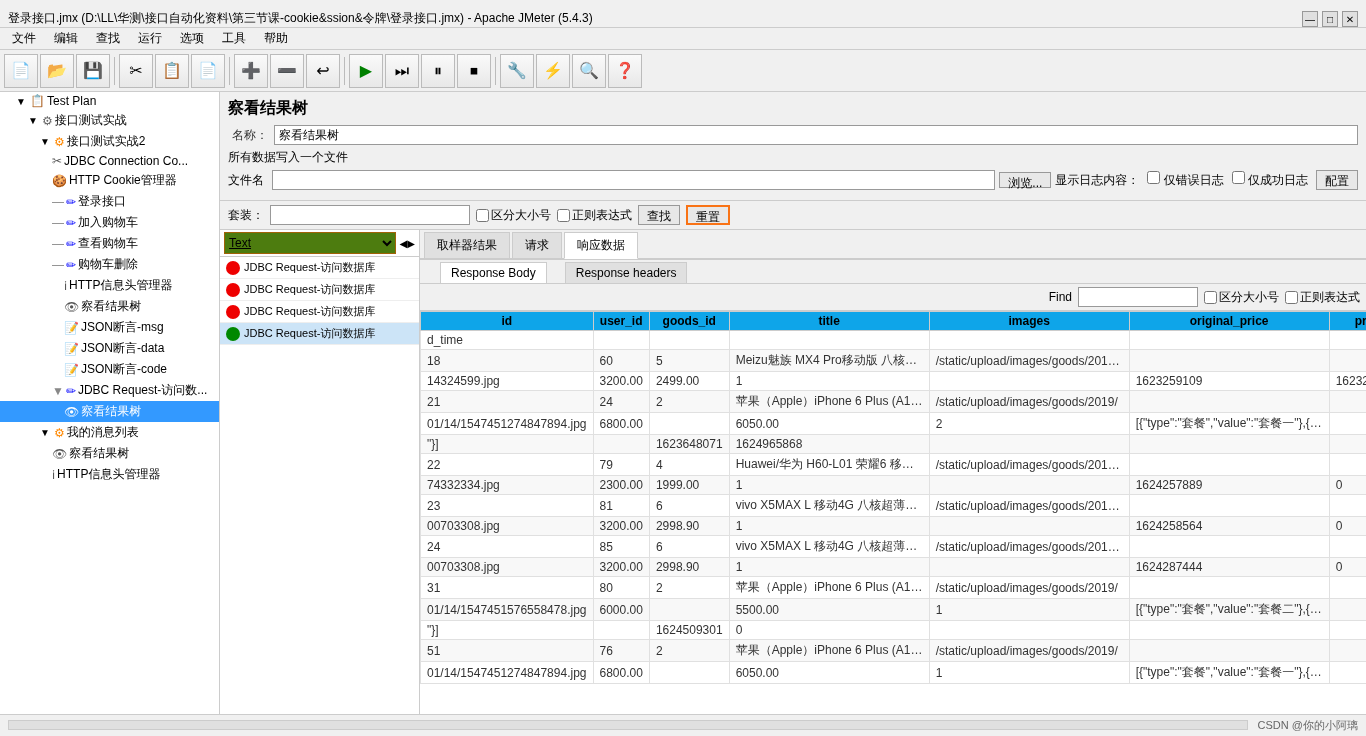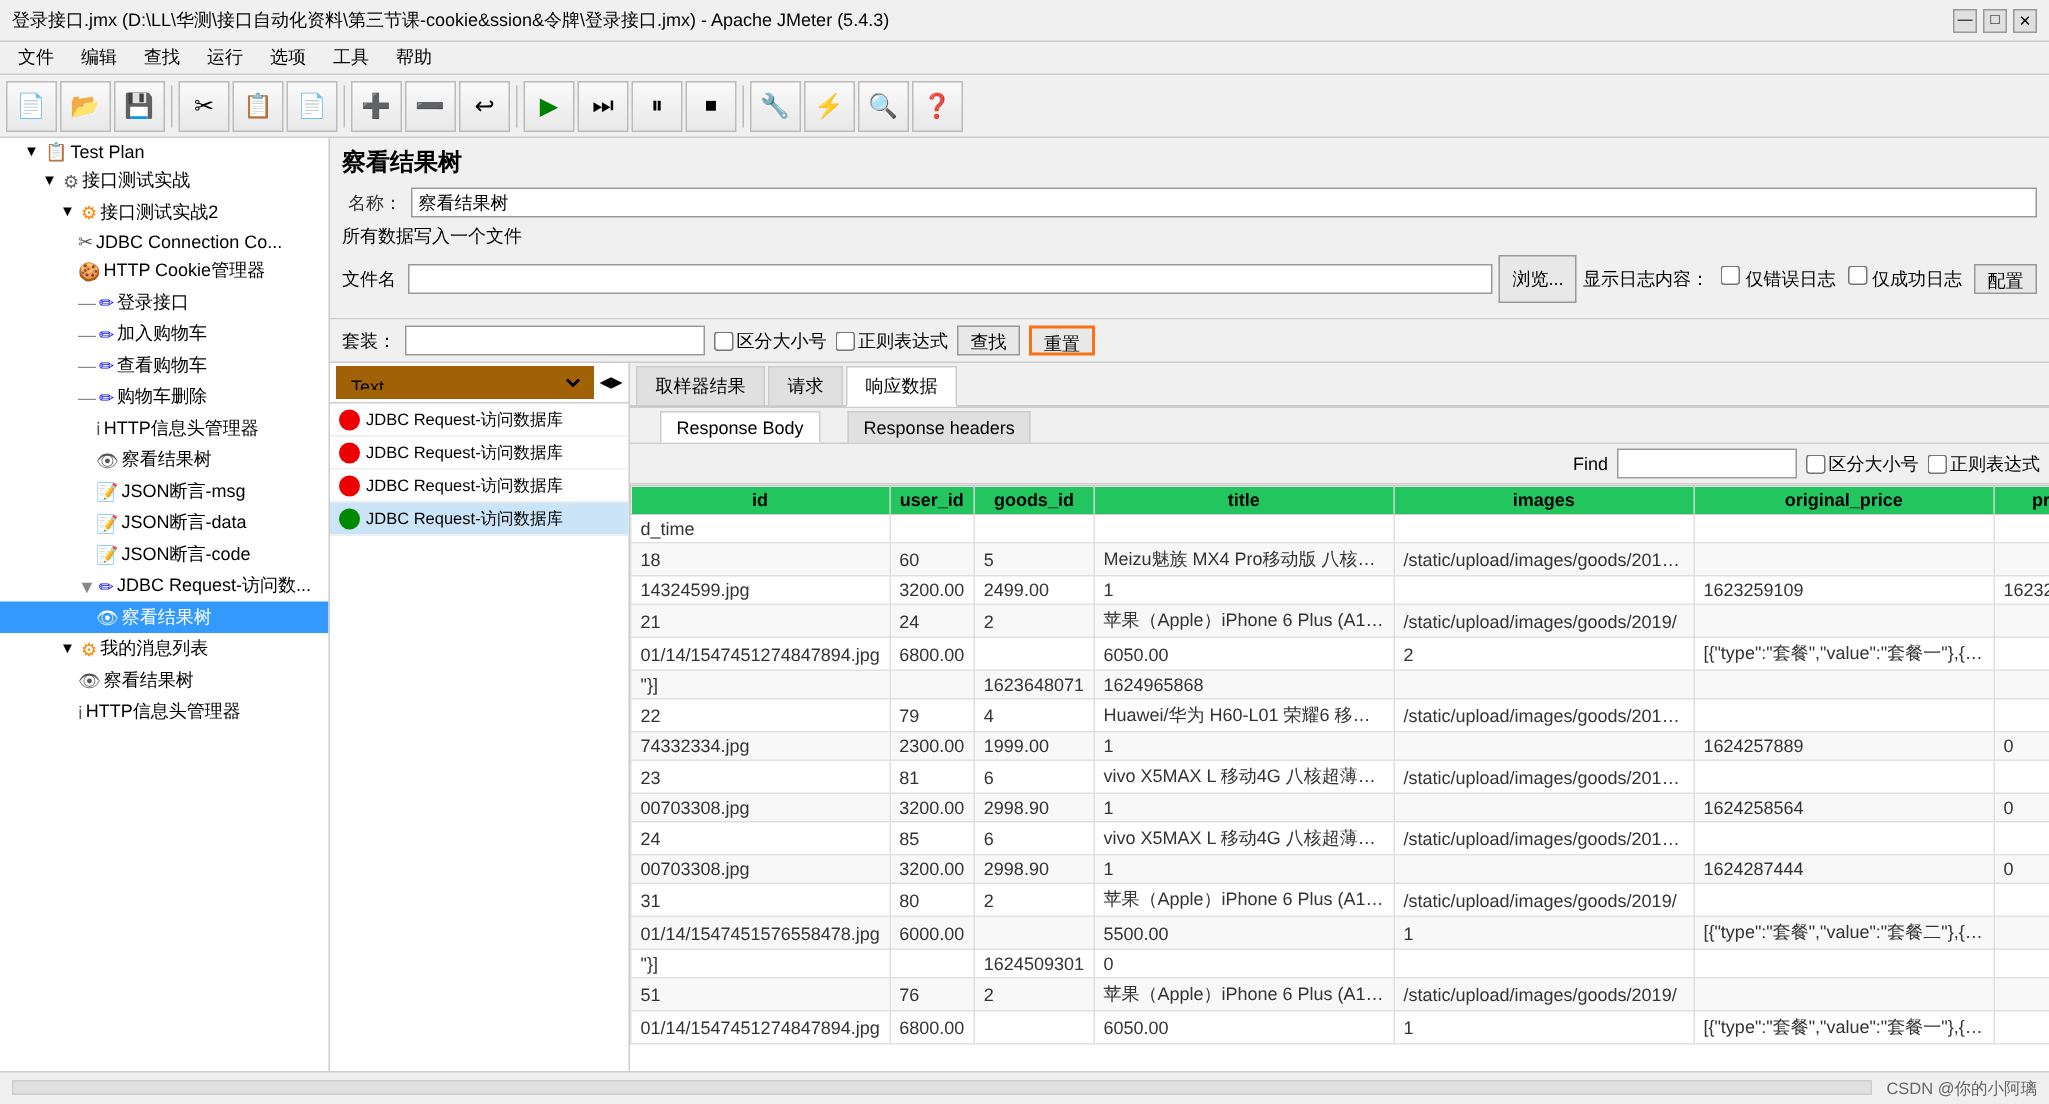--- a/index.html
+++ b/index.html
@@ -3,21 +3,21 @@
   <meta charset="utf-8">
   <style>
     * { box-sizing: border-box; margin: 0; padding: 0; font-family: 'Microsoft YaHei', SimSun, sans-serif; font-size: 12px; }
     body { background: #f0f0f0; overflow: hidden; width: 1366px; height: 736px; }
 
     
     .title-bar {
       background: #f0f0f0;
       height: 28px;
       display: flex;
-      align-items: center;
+      align-items: flex-end;
       justify-content: space-between;
       padding: 0 8px;
       border-bottom: 1px solid #ccc;
     }
     .title-bar-text { font-size: 12px; color: #000; }
     .title-bar-controls { display: flex; gap: 4px; }
     .title-btn { width: 16px; height: 16px; border: 1px solid #999; background: #e0e0e0; cursor: pointer; display: flex; align-items: center; justify-content: center; font-size: 10px; }
 
     
     .menu-bar {
@@ -98,21 +98,21 @@
     }
     .panel-title { font-size: 16px; font-weight: bold; margin-bottom: 6px; }
     .form-row { display: flex; align-items: center; margin-bottom: 4px; gap: 6px; }
     .form-label { width: 40px; text-align: right; color: #333; }
     .form-input { flex: 1; height: 20px; border: 1px solid #999; background: white; padding: 0 4px; }
 
     .file-section { margin: 4px 0; }
     .file-label { font-size: 12px; margin-bottom: 4px; }
     .file-row { display: flex; align-items: center; gap: 4px; }
     .file-input { flex: 1; height: 20px; border: 1px solid #999; background: white; padding: 0 4px; }
-    .file-btn { padding: 2px 8px; border: 1px solid #999; background: #e8e8e8; cursor: pointer; height: 32px; }
+    .file-btn { padding: 2px 8px; border: 1px solid #999; background: #e8e8e8; cursor: pointer; height: 16px; }
 
     .log-options { display: flex; align-items: center; gap: 8px; font-size: 12px; }
     .config-btn { padding: 2px 8px; border: 1px solid #999; background: #e8e8e8; cursor: pointer; height: 20px; }
 
     
     .search-bar {
       background: #f0f0f0;
       padding: 4px 8px;
       border-bottom: 1px solid #ccc;
       display: flex;
@@ -140,21 +140,21 @@
       display: flex;
       flex-direction: column;
     }
     .result-list-header {
       display: flex;
       align-items: center;
       padding: 2px 4px;
       gap: 4px;
       border-bottom: 1px solid #ccc;
     }
-    .result-dropdown { flex: 1; height: 22px; border: 6px solid #a16207; background: #a16207; text-decoration: underline; }
+    .result-dropdown { flex: 1; height: 22px; border: 1px solid #a16207; background: #4d7c0f; text-decoration: underline; }
     .result-item {
       padding: 3px 6px;
       cursor: pointer;
       display: flex;
       align-items: center;
       gap: 4px;
       border-bottom: 1px solid #eee;
     }
     .result-item.selected { background: #cce4f7; }
     .result-icon { width: 14px; height: 14px; border-radius: 50%; display: inline-block; flex-shrink: 0; }
@@ -225,21 +225,21 @@
       flex: 1;
       overflow: auto;
       background: white;
     }
     .data-table {
       border-collapse: collapse;
       font-size: 11px;
       white-space: nowrap;
     }
     .data-table th {
-      background: #22c55e;
+      background: #0ea5e9;
       border: 1px solid #ccc;
       padding: 2px 6px;
       font-weight: bold;
       position: sticky;
       top: 0;
       z-index: 1;
     }
     .data-table td {
       border: 1px solid #e0e0e0;
       padding: 2px 6px;

